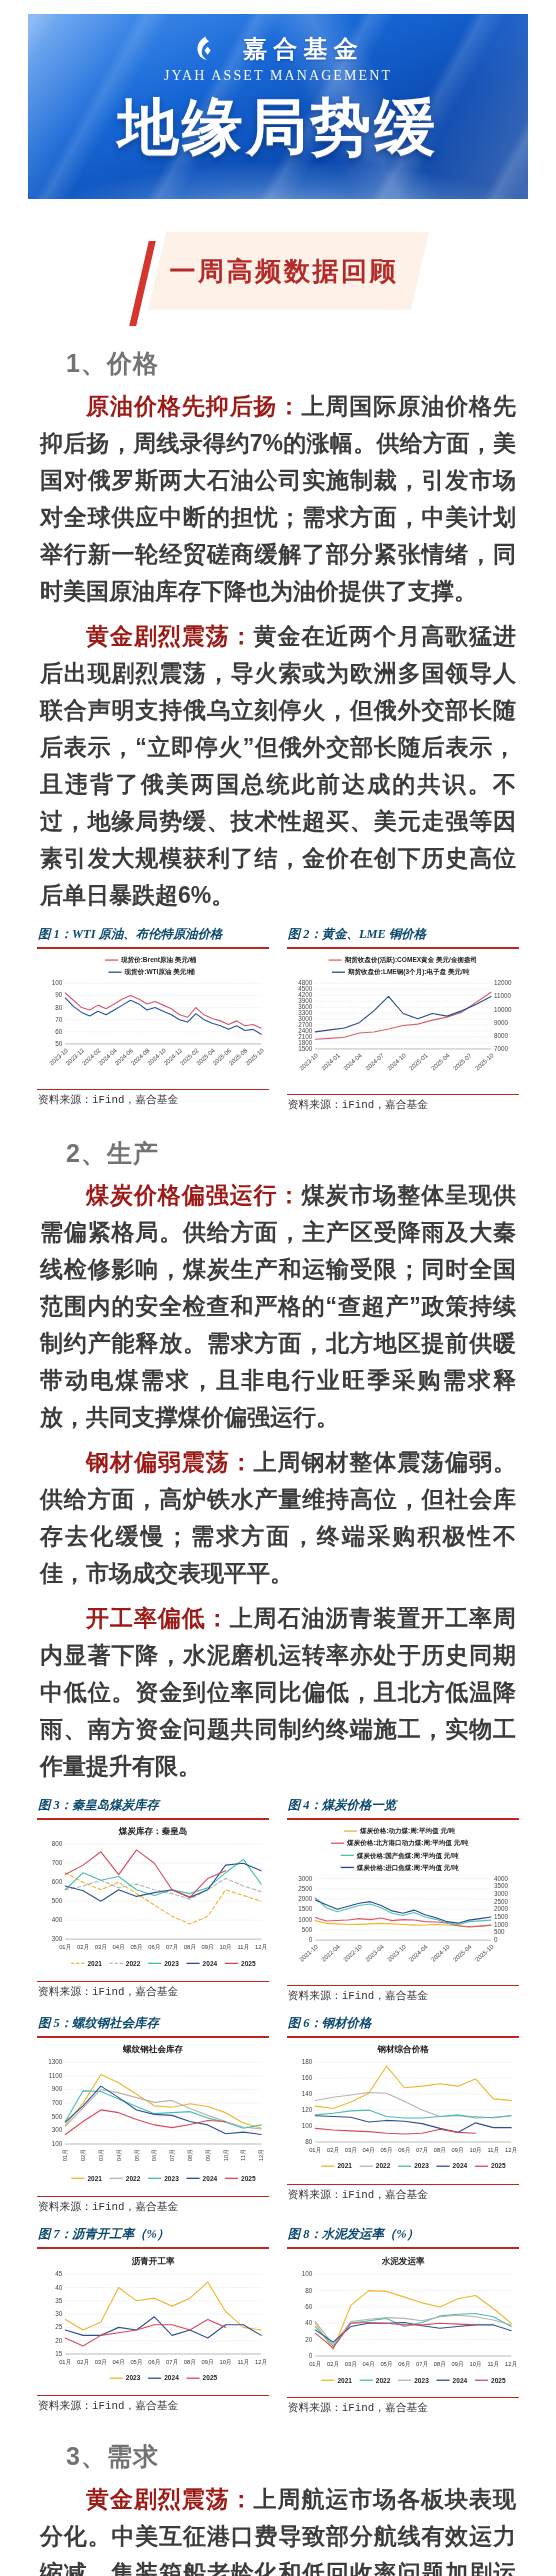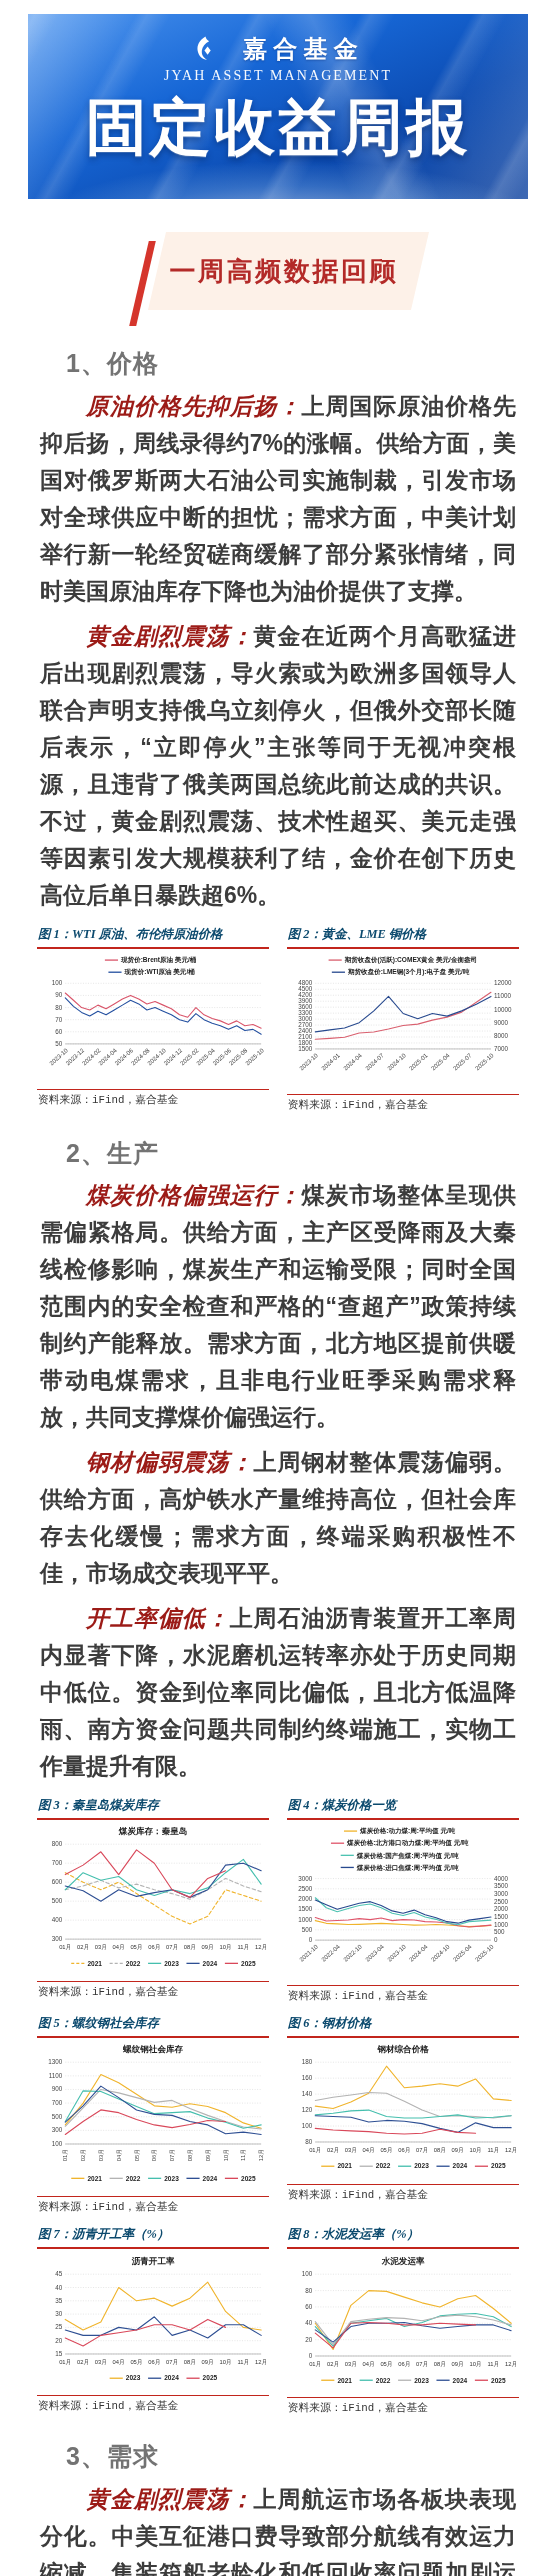--- a/index.html
+++ b/index.html
@@ -30,21 +30,21 @@
   .badge-row{position:relative;width:309px;margin:33px auto 0;height:90px;}
   .badge-bg{position:absolute;left:33px;top:0;width:263px;height:78px;background:#fdf1e8;transform:skewX(-13deg);}
   .badge-slash{position:absolute;left:15.5px;top:8.2px;width:6.7px;height:85px;background:#d5352c;transform:skewX(-13deg);}
   .badge-label{position:absolute;left:46px;top:0;height:78px;display:flex;align-items:center;
     font-size:26px;font-weight:900;color:#b32a28;letter-spacing:2.6px;}
 
   
   h2.sec{font-size:25px;font-weight:900;color:#737373;margin:25px 40px 2.1px 66px;letter-spacing:1px;}
   p.body{font-size:23px;line-height:37px;font-weight:600;color:#3c3c3c;
     text-align:justify;text-indent:2em;margin:7.7px 40px;}
-  p.body .lead{color:#9c1b17;font-weight:900;font-style:italic;}
+  p.body .lead{color:#9c1b17;font-weight:900;}
 
   
   .figrow{display:flex;gap:17.5px;margin:12.4px 37px 6.2px;}
   figure.fig{flex:1;margin:0;min-width:0;}
   .figcap{font-family:"Liberation Serif",serif;font-weight:700;font-size:12.4px;color:#0c4a6e;
     padding:0 0 4.1px 1px;border-bottom:2.1px solid #c2251c;white-space:nowrap;overflow:hidden;font-style:italic;}
   figure.fig svg{display:block;margin-top:2.1px;width:100%;height:auto;font-family:"Liberation Sans",sans-serif;}
   .figsrc{border-top:1.5px solid #c2251c;margin-top:11px;padding:3.1px 1px 0;
     font-family:Liberation Mono, monospace;font-size:10.8px;color:#333;}
 </style>
@@ -55,32 +55,32 @@
   <div class="logo">
     <div class="logo-line">
       <svg width="27" height="27" viewBox="0 0 52 52">
         <path d="M26 3 C14 10 9 20 11 31 C13 41 20 47 29 48 C22 44 18 38 19 30 C20 22 25 16 33 12 C29 10 27 7 26 3 Z" fill="#ffffff"></path>
         <path d="M30 22 L36 30 L30 38 L24 30 Z" fill="#ffffff"></path>
       </svg>
       <span class="logo-cn">嘉合基金</span>
     </div>
     <div class="logo-en">JYAH ASSET MANAGEMENT</div>
   </div>
-  <div class="banner-title">固定收益周报</div>
+  <div class="banner-title">地缘局势缓</div>
 </div>
 
 <div class="badge-row">
   <div class="badge-slash"></div>
   <div class="badge-bg"></div>
   <div class="badge-label">一周高频数据回顾</div>
 </div>
 
 <h2 class="sec">1、价格</h2>
 <p class="body"><span class="lead">原油价格先抑后扬：</span><span>上周国际原油价格先抑后扬，周线录得约7%的涨幅。供给方面，美国对俄罗斯两大石油公司实施制裁，引发市场对全球供应中断的担忧；需求方面，中美计划举行新一轮经贸磋商缓解了部分紧张情绪，同时美国原油库存下降也为油价提供了支撑。</span></p>
-<p class="body"><span class="lead">黄金剧烈震荡：</span><span>黄金在近两个月高歌猛进后出现剧烈震荡，导火索或为欧洲多国领导人联合声明支持俄乌立刻停火，但俄外交部长随后表示，“立即停火”主张等同于无视冲突根源，且违背了俄美两国总统此前达成的共识。不过，黄金剧烈震荡、技术性超买、美元走强等因素引发大规模获利了结，金价在创下历史高位后单日暴跌超6%。</span></p>
+<p class="body"><span class="lead">黄金剧烈震荡：</span><span>黄金在近两个月高歌猛进后出现剧烈震荡，导火索或为欧洲多国领导人联合声明支持俄乌立刻停火，但俄外交部长随后表示，“立即停火”但俄外交部长随后表示，且违背了俄美两国总统此前达成的共识。不过，地缘局势缓、技术性超买、美元走强等因素引发大规模获利了结，金价在创下历史高位后单日暴跌超6%。</span></p>
 <div class="figrow">
     <figure class="fig">
       <div class="figcap">图 1：WTI 原油、布伦特原油价格</div>
       <svg viewBox="0 0 460 250">
         <line x1="134.44" y1="18" x2="160.44" y2="18" stroke="#d9556a" stroke-width="2.6"></line>
         <text x="166.44" y="22.5" font-size="13" fill="#222" text-anchor="start" font-weight="bold">现货价:Brent原油 美元/桶</text>
         <line x1="141.45999999999998" y1="42" x2="167.45999999999998" y2="42" stroke="#2450a0" stroke-width="2.6"></line>
         <text x="173.45999999999998" y="46.5" font-size="13" fill="#222" text-anchor="start" font-weight="bold">现货价:WTI原油 美元/桶</text>
         <line x1="56" y1="64" x2="444" y2="64" stroke="#cfcfcf" stroke-width="1" stroke-dasharray="2 3"></line>
         <text x="50" y="68" font-size="12.5" fill="#444" text-anchor="end">100</text>

